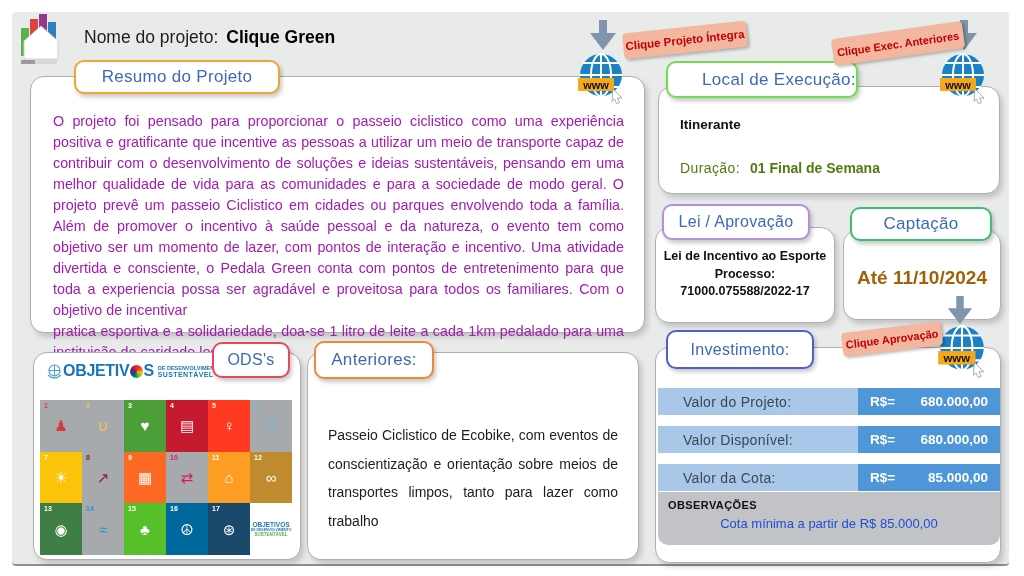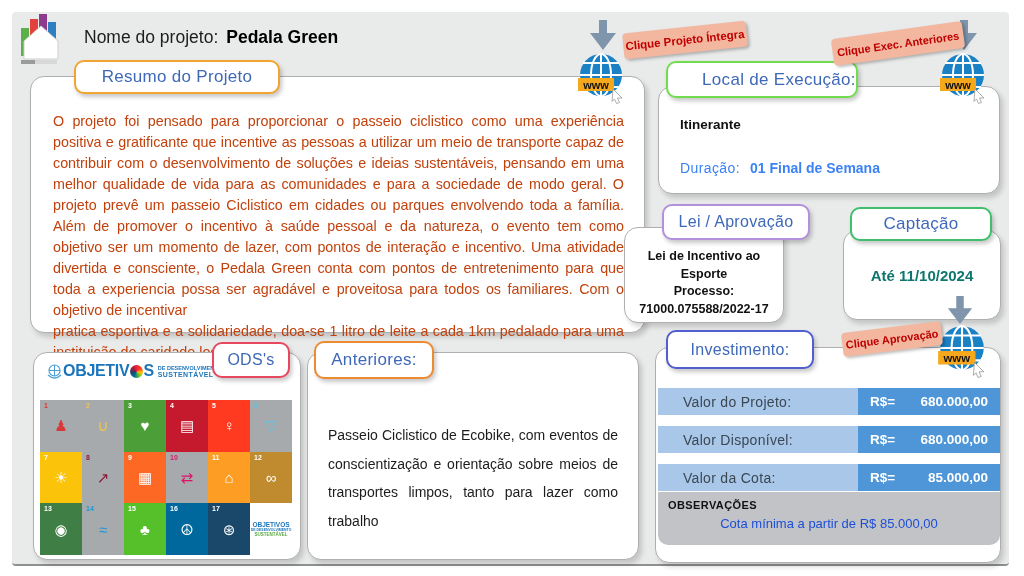--- a/index.html
+++ b/index.html
@@ -12,51 +12,51 @@
          color:#3E68B8; letter-spacing:.3px; box-shadow:2px 3px 4px rgba(0,0,0,.22); z-index:5; }
 
   
   #header-title { position:absolute; left:84px; top:27px; font-size:17.5px; color:#1d1d1d; z-index:3; }
   #header-title b { margin-left:8px; color:#000; }
   #logo { position:absolute; left:20px; top:13px; z-index:3; }
 
   
   #resumo-box { left:30px; top:76px; width:615px; height:257px; }
   #resumo-tab { left:74px; top:60px; width:206px; height:34px; font-size:17px; }
-  #resumo-text { padding:34px 20px 10px 22px; font-size:14.3px; line-height:1.47; color:#c2410c; text-align:justify; }
+  #resumo-text { padding:34px 20px 10px 22px; font-size:14.3px; line-height:1.47; color:#a21caf; text-align:justify; }
   #resumo-text p+p { margin-top:0; }
 
   
   .callout { position:absolute; background:#F3B7A0; color:#C00000; font-weight:bold; font-size:11.5px;
              display:flex; align-items:center; justify-content:center; border-radius:4px;
              box-shadow:2px 2px 3px rgba(0,0,0,.25); z-index:7; white-space:nowrap; }
   #callout-integra { left:623px; top:27px; width:124px; height:26px; transform:rotate(-6deg); }
   #callout-exec { left:832px; top:30px; width:132px; height:27px; transform:rotate(-8deg); font-size:11px; }
   #callout-aprovacao { left:842px; top:327px; width:100px; height:24px; transform:rotate(-7deg); font-size:11px; }
 
   .globe { position:absolute; z-index:6; }
   .arrow { position:absolute; z-index:6; }
 
   
   #local-box { left:658px; top:86px; width:342px; height:108px; }
   #local-tab { left:666px; top:61px; width:192px; height:37px; font-size:17px; border:2.5px solid #72DC4F;padding-left:34px; }
   #local-value { position:absolute; left:680px; top:117px; font-size:13.5px; font-weight:600; color:#111; z-index:3; }
-  #local-duracao { position:absolute; left:680px; top:160px; font-size:14px; color:#3b82f6; z-index:3; }
+  #local-duracao { position:absolute; left:680px; top:160px; font-size:14px; color:#4d7c0f; z-index:3; }
   #local-duracao .dlabel { letter-spacing:.4px; margin-right:10px; }
   #local-duracao .dvalue { font-weight:600; }
 
   
-  #lei-box { left:624px; top:227px; width:160px; height:96px; }
+  #lei-box { left:655px; top:227px; width:180px; height:96px; }
   #lei-tab { left:662px; top:204px; width:148px; height:36px; font-size:16px; border:2.5px solid #B48FDB; }
   #lei-content { padding:20px 6px 0 6px; text-align:center; font-size:12.5px; font-weight:600; color:#111; line-height:1.4; }
 
   
   #captacao-box { left:843px; top:230px; width:158px; height:90px; }
   #captacao-tab { left:850px; top:207px; width:142px; height:34px; font-size:17px; border:2.5px solid #3FBF6B; }
-  #captacao-value { padding-top:36px; text-align:center; font-size:15px; font-weight:600; color:#0f766e; }
+  #captacao-value { padding-top:36px; text-align:center; font-size:19px; font-weight:600; color:#a16207; }
 
   
   #invest-box { left:655px; top:347px; width:346px; height:216px; }
   #invest-tab { left:666px; top:330px; width:148px; height:39px; font-size:16px; border:2.5px solid #515ECF; }
   .inv-row { position:absolute; left:658px; width:342px; height:27px; display:flex; z-index:3; }
   .inv-label { flex:1; background:#A9C7E8; display:flex; align-items:center; padding-left:25px; color:#3A4754; font-size:14px; letter-spacing:.3px; }
   .inv-value { width:142px; background:#4E96D8; color:#fff; font-weight:bold; font-size:13.5px;
                display:flex; align-items:center; justify-content:space-between; padding:0 12px; }
   #inv-row-0 { top:388px; } #inv-row-1 { top:426px; } #inv-row-2 { top:464px; }
   #inv-obs { position:absolute; left:658px; top:492px; width:342px; height:53px; background:#C2C3C7;
@@ -102,21 +102,21 @@
       <rect x="10" y="6" width="8" height="37" fill="#E2413E"></rect>
       <rect x="19" y="1" width="8" height="42" fill="#8E3A8E"></rect>
       <rect x="28" y="9" width="8" height="34" fill="#2D7FC1"></rect>
       <polygon points="4,28 21,13 38,28 38,46 4,46" fill="#ffffff" stroke="#CFCFCF" stroke-width="1"></polygon>
       <rect x="1" y="47" width="36" height="4" fill="#D8D8D8"></rect>
       <rect x="1" y="47" width="14" height="4" fill="#9b9b9b"></rect>
     </svg>
   </div>
 
   <div id="header-title">
-    <span>Nome do projeto:</span><b>Pedala Green</b>
+    <span>Nome do projeto:</span><b>Clique Green</b>
   </div>
 
   <div class="arrow" style="left:586px; top:20px;">
     <svg width="34" height="30" viewBox="0 0 34 30">
         <path d="M13 0 h8 v13 h9 L17 30 L4 13 h9 z" fill="#7E95AB"></path>
       </svg>
   </div>
   <div class="globe" style="left:576px; top:50px;">
     <svg width="50" height="54" viewBox="0 0 50 54">
       <circle cx="25" cy="25" r="21" fill="#1B81C5"></circle>

